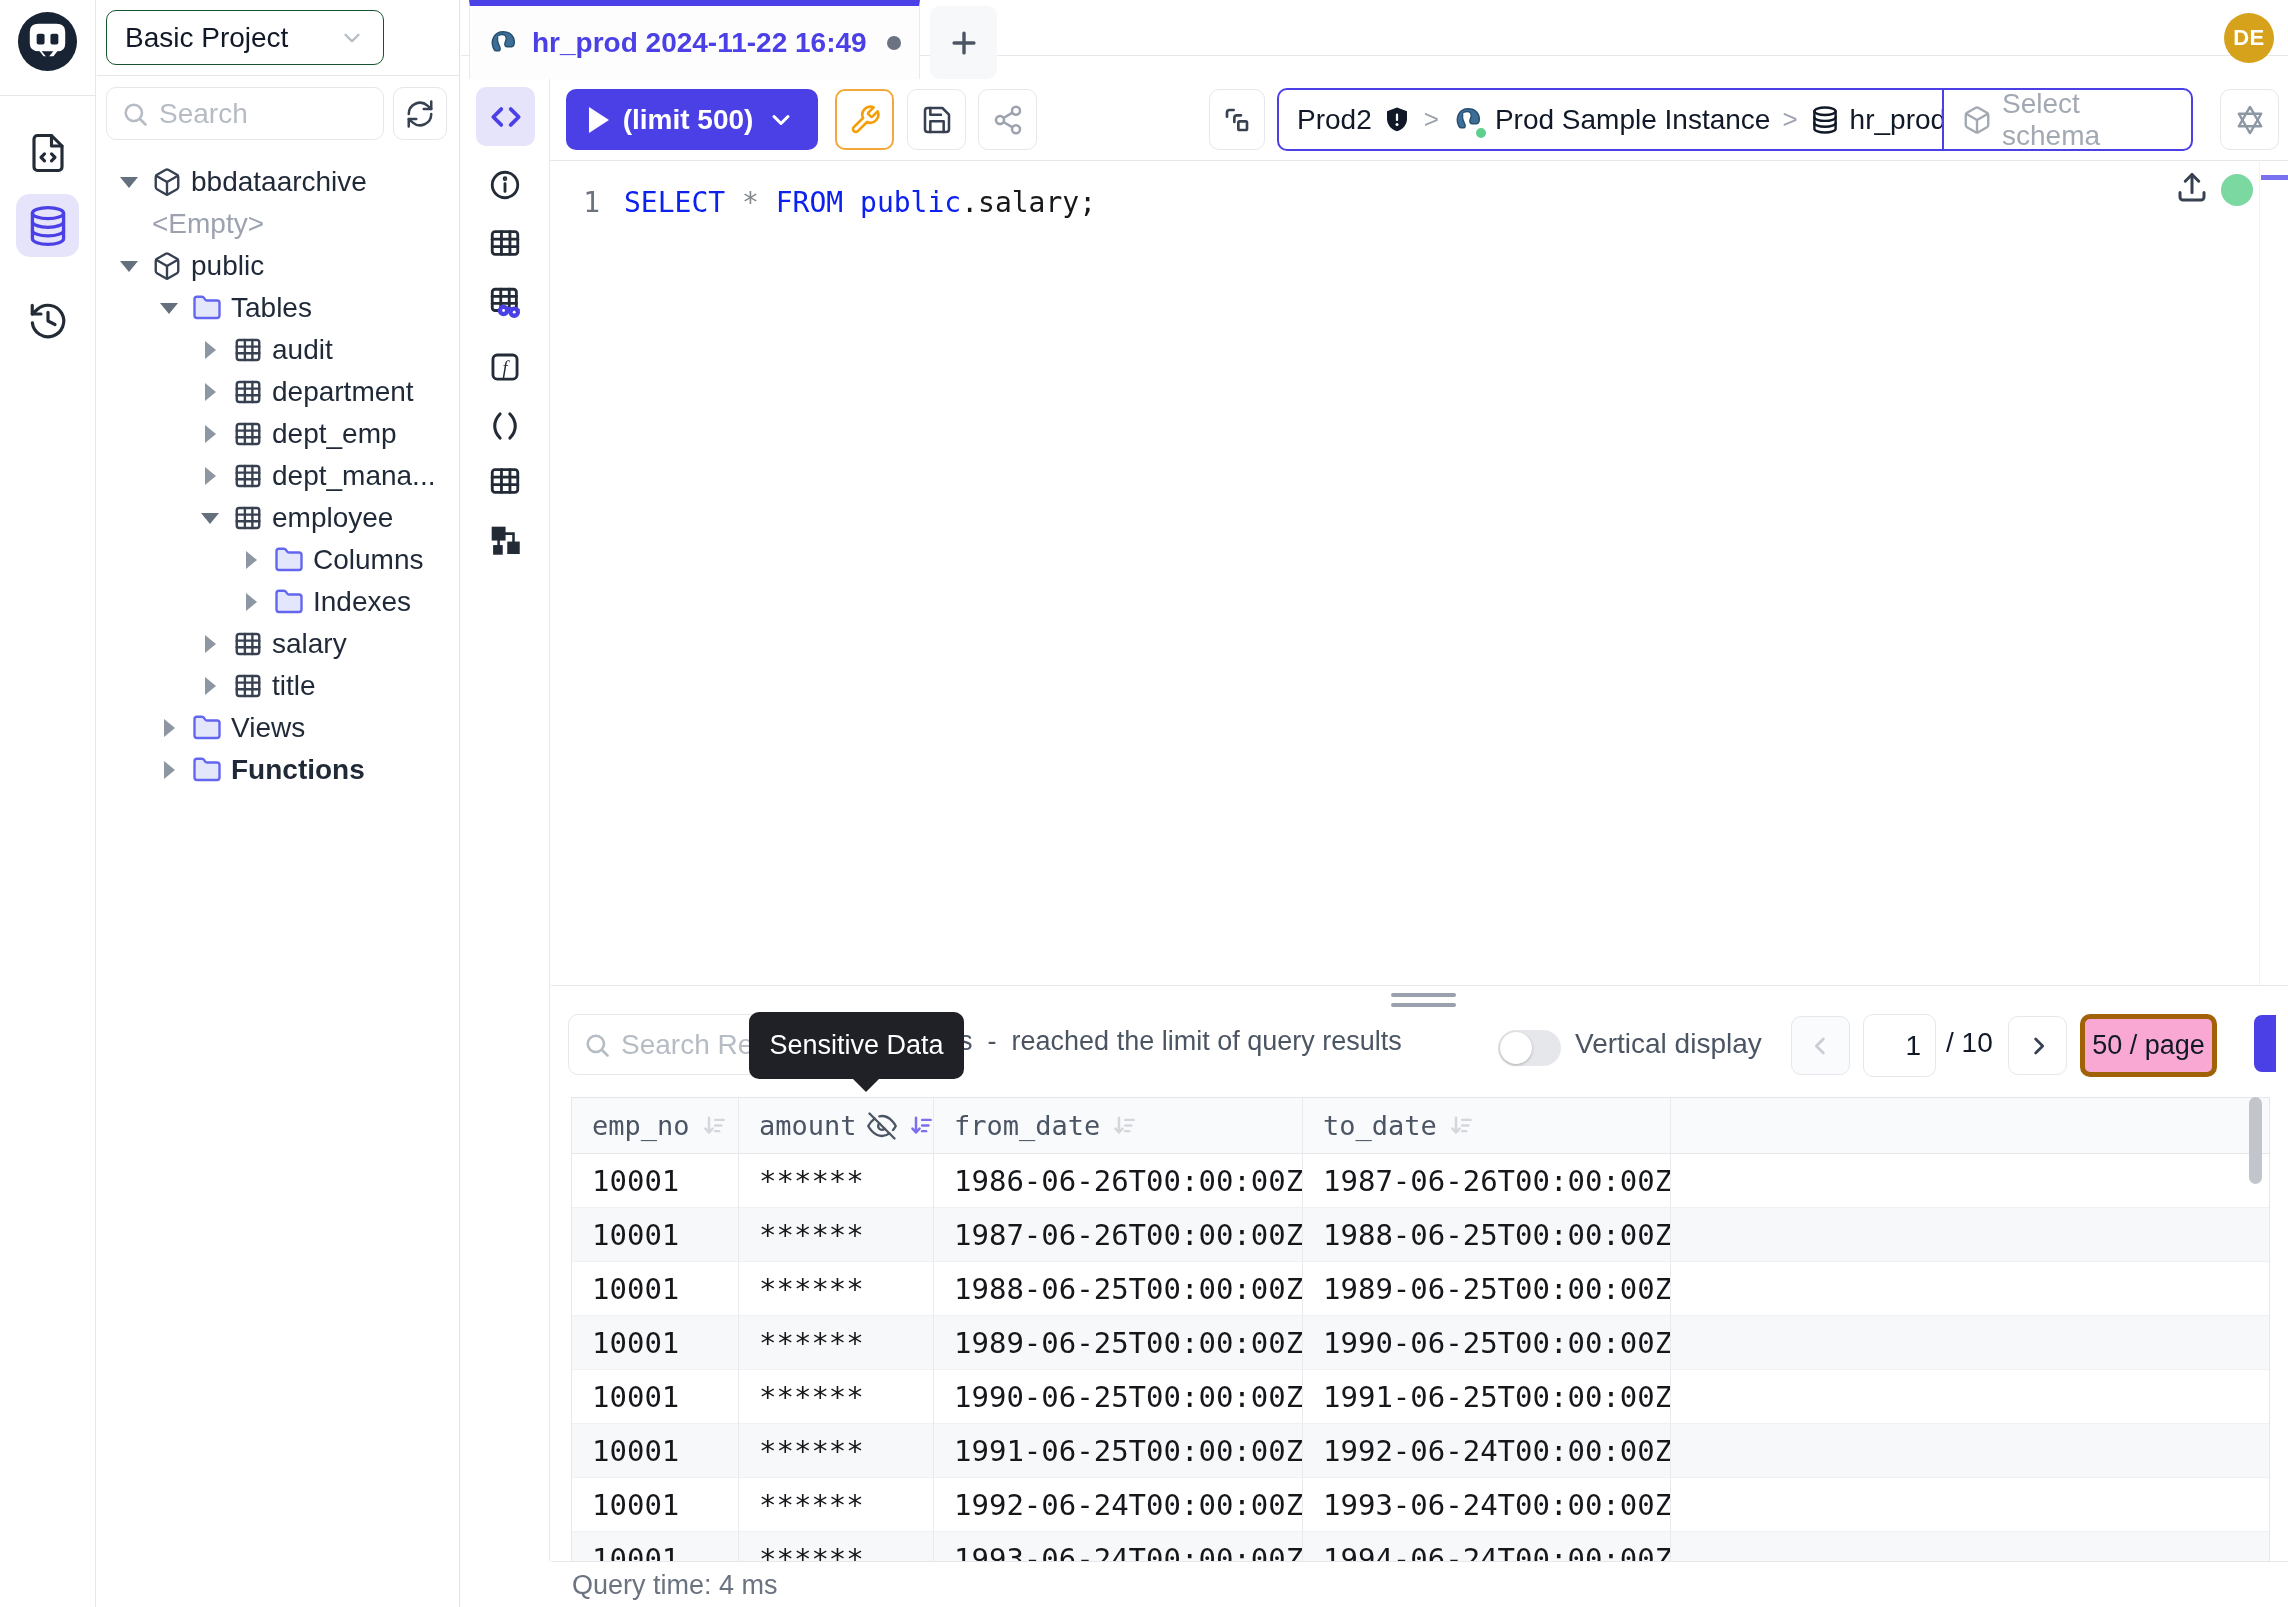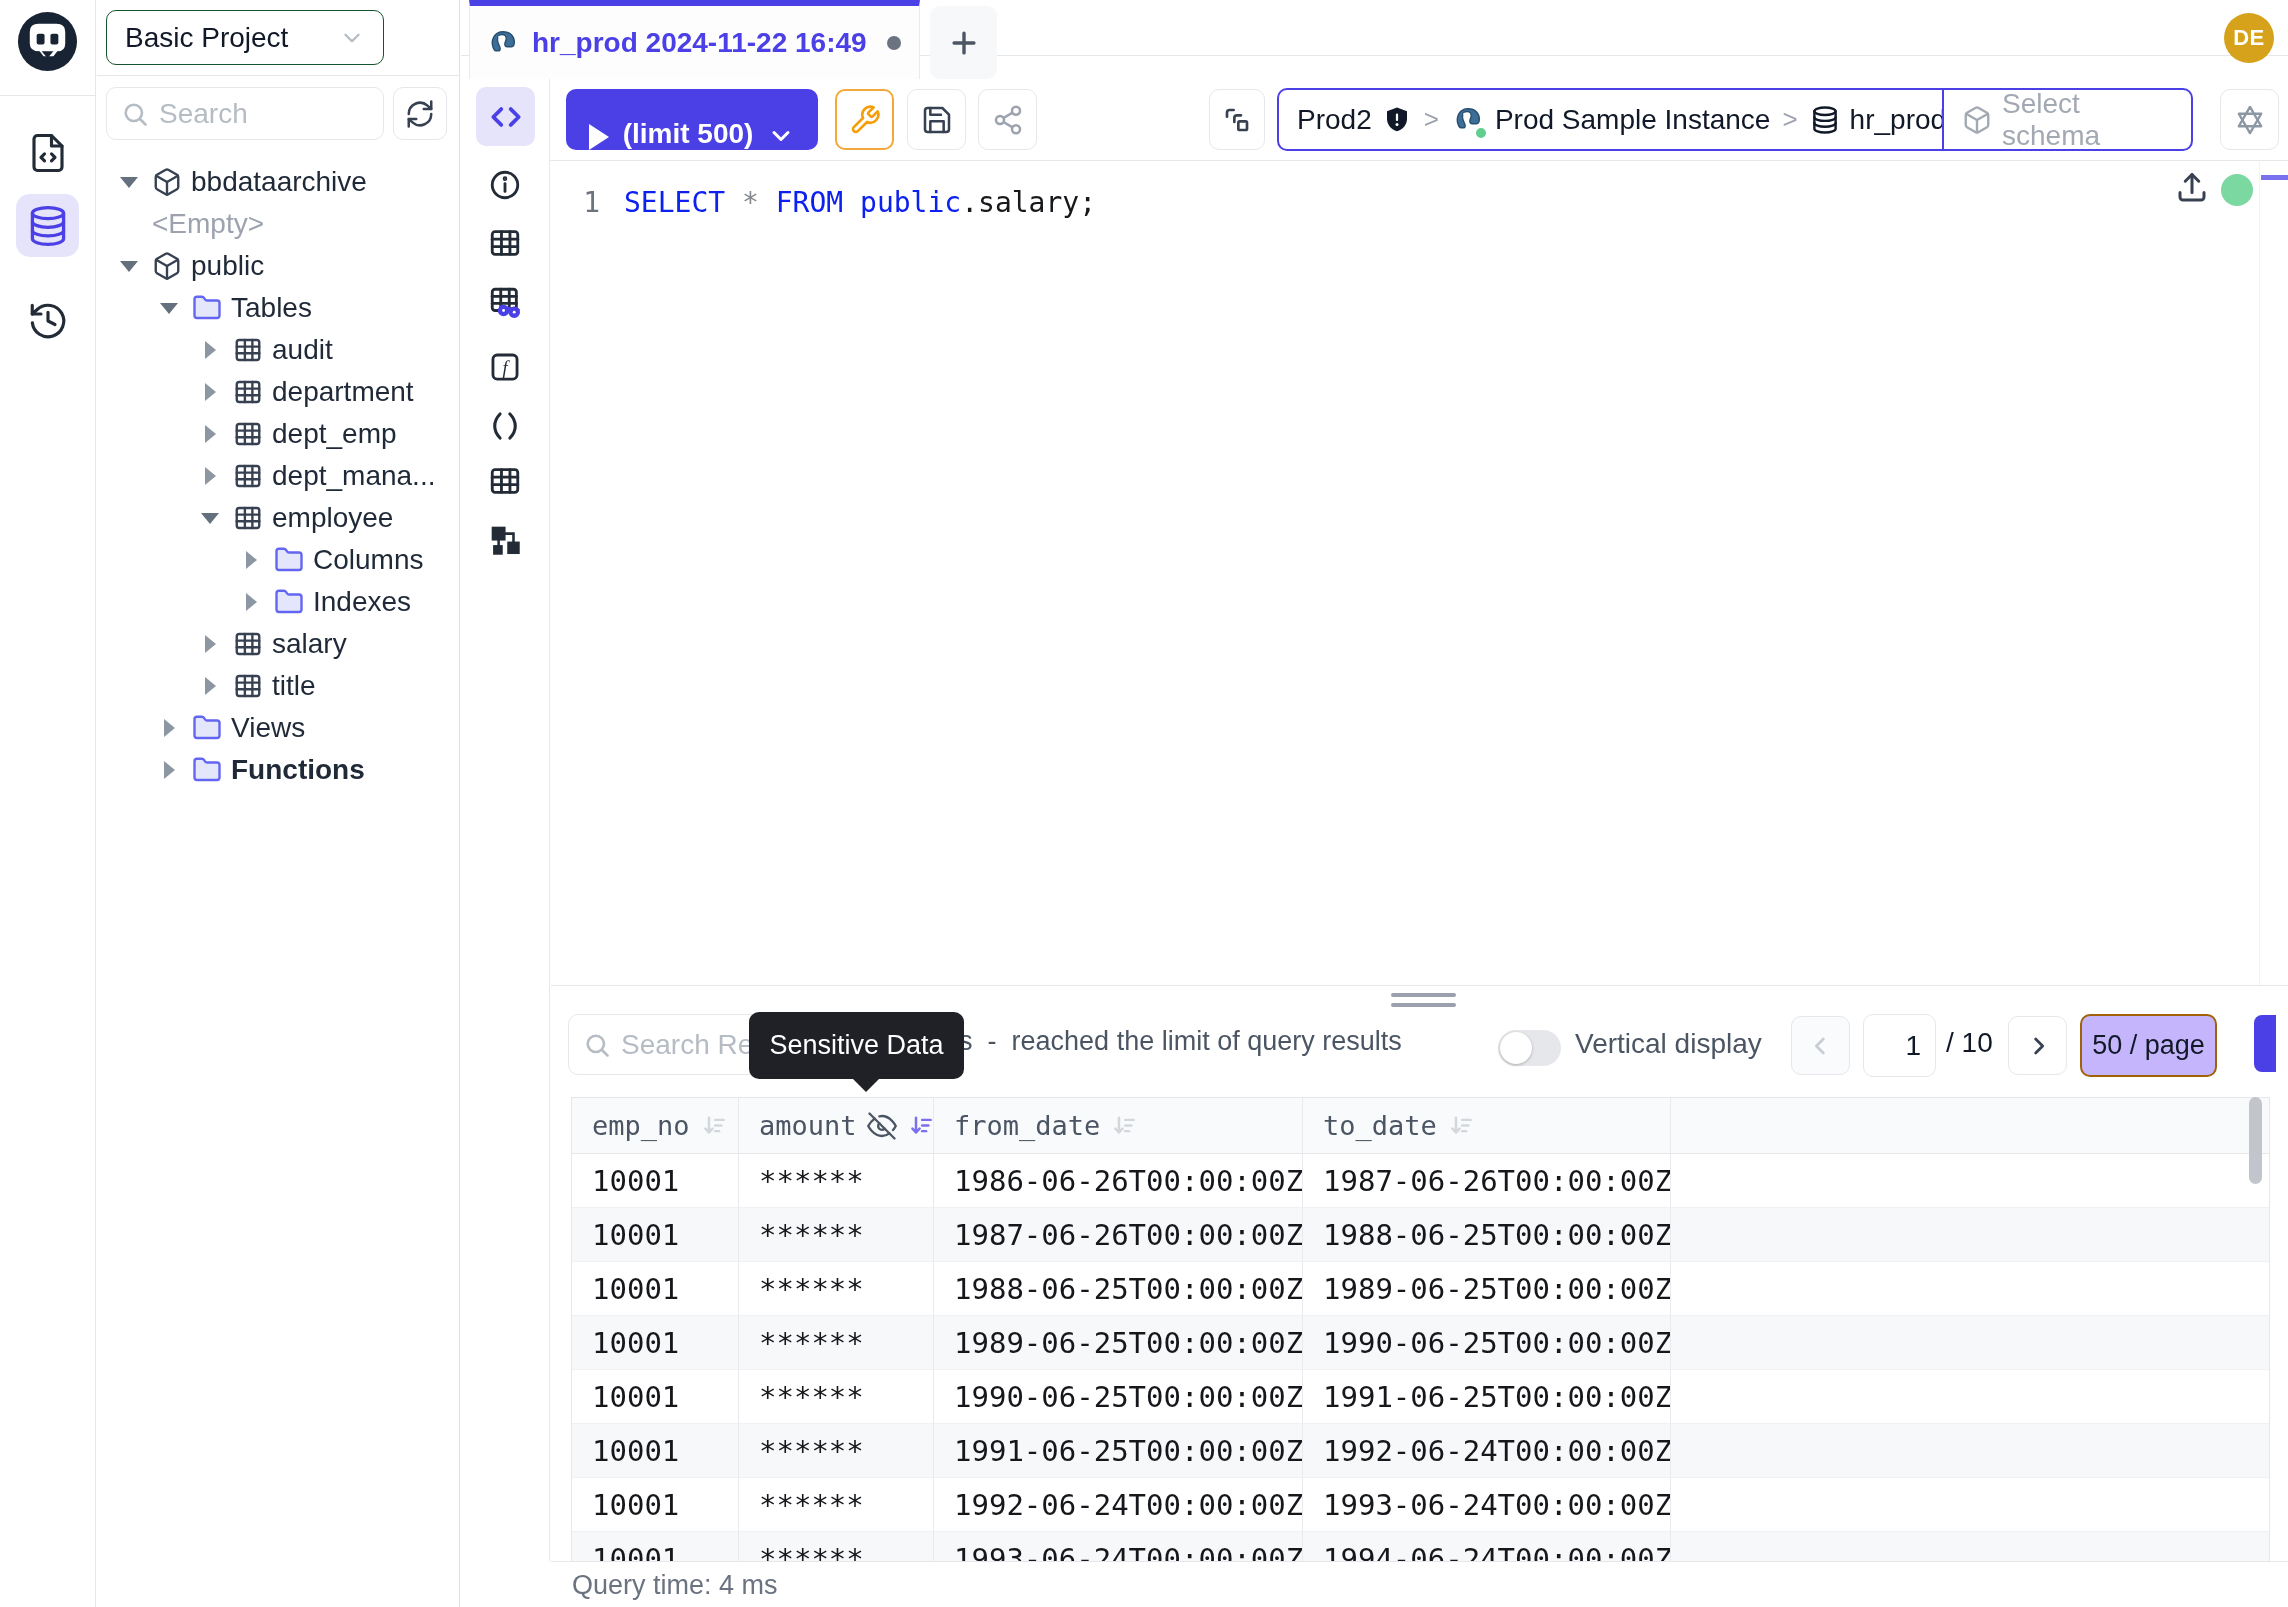--- a/index.html
+++ b/index.html
@@ -42,21 +42,21 @@
   #tabbar { left:461px; top:0; width:1828px; height:56px; background:#fff; border-bottom:1px solid #e5e7eb; }
   #active-tab { position:absolute; left:8px; top:0; width:451px; height:79px; background:#fdfdfe; border-left:1px solid #e9eaee; border-right:1px solid #e9eaee; border-top:6px solid #4b40e6; display:flex; align-items:center; gap:12px; padding:0 16px; }
   #active-tab .tab-title { font-size:28px; font-weight:600; color:#4b40e6; white-space:nowrap; }
   #tab-dot { width:14px; height:14px; border-radius:50%; background:#6b7280; margin-left:8px; }
   #add-tab { position:absolute; left:469px; top:6px; width:67px; height:73px; background:#f7f8fa; border-radius:10px; display:flex; align-items:center; justify-content:center; color:#4b5563; }
   #avatar { position:absolute; right:15px; top:13px; width:50px; height:50px; border-radius:50%; background:#d6a21c; color:#fff; font-size:22px; font-weight:700; display:flex; align-items:center; justify-content:center; letter-spacing:0.5px; }
 
   
   #toolbar { left:461px; top:79px; width:1828px; height:82px; border-bottom:1px solid #e5e7eb; background:#fff; }
   .tb-btn { position:absolute; top:10px; height:61px; border:1px solid #e5e7eb; border-radius:10px; background:#fff; display:flex; align-items:center; justify-content:center; }
-  #run-btn { position:absolute; left:105px; top:10px; height:61px; width:252px; background:#4b40e6; border-radius:10px; display:flex; align-items:flex-end; justify-content:center; gap:14px; color:#fff; border:none; }
+  #run-btn { position:absolute; left:105px; top:10px; height:61px; width:252px; background:#4b40e6; border-radius:10px; display:flex; align-items:center; justify-content:center; gap:14px; color:#fff; border:none; }
   #run-btn .play { width:0; height:0; border-top:13px solid transparent; border-bottom:13px solid transparent; border-left:20px solid #fff; }
   #run-btn .lbl { font-size:28px; font-weight:600; }
   #wrench-btn { left:374px; width:59px; border:2px solid #f3a83b; }
   #save-btn { left:446px; width:59px; color:#374151; }
   #share-btn { left:517px; width:59px; color:#9ca3af; }
   #compare-btn { left:748px; width:56px; color:#374151; }
   #breadcrumb { position:absolute; left:816px; top:9px; width:916px; height:63px; border:2px solid #4b40e6; border-radius:10px; display:flex; background:#fff; }
   #bc-conn { flex:none; width:665px; display:flex; align-items:center; gap:10px; padding:0 18px; font-size:28px; font-weight:500; color:#111827; border-right:2px solid #4b40e6; white-space:nowrap; overflow:hidden; }
   #bc-schema { flex:1; display:flex; align-items:center; gap:10px; padding:0 18px; font-size:28px; color:#a3a9b3; }
   .bc-sep { color:#9ca3af; font-size:26px; font-weight:400; padding:0 2px; }
@@ -93,21 +93,21 @@
   #tooltip { position:absolute; left:749px; top:1012px; width:215px; height:67px; background:#202127; color:#fff; border-radius:10px; display:flex; align-items:center; justify-content:center; font-size:27px; font-weight:500; z-index:40; }
   #tooltip .tip-caret { position:absolute; left:103px; bottom:-13px; width:0; height:0; border-left:14px solid transparent; border-right:14px solid transparent; border-top:14px solid #202127; }
   #vd-toggle { position:absolute; left:1498px; top:1030px; width:63px; height:36px; border-radius:18px; background:#e5e7eb; }
   #vd-toggle .knob { position:absolute; left:2px; top:2px; width:32px; height:32px; border-radius:50%; background:#fff; box-shadow:0 1px 3px rgba(0,0,0,.25); }
   #vd-label { position:absolute; left:1575px; top:1028px; font-size:28px; color:#4b5563; }
   .pg-btn { position:absolute; top:1016px; width:59px; height:59px; border:1px solid #e5e7eb; border-radius:10px; display:flex; align-items:center; justify-content:center; background:#fff; }
   #pg-prev { left:1791px; color:#c9ced6; background:#fafbfc; }
   #pg-next { left:2008px; color:#374151; }
   #pg-input { position:absolute; left:1863px; top:1014px; width:73px; height:63px; border:1px solid #e5e7eb; border-radius:10px; font-size:28px; color:#111827; text-align:right; padding-right:14px; font-family:inherit; outline:none; background:#fff; }
   #pg-total { position:absolute; left:1946px; top:1027px; font-size:28px; color:#111827; }
-  #pg-size { position:absolute; left:2080px; top:1014px; width:137px; height:63px; border:2px solid #a16207; border-radius:10px; display:flex; align-items:center; justify-content:center; font-size:27px; color:#111827; background:#c4b5fd; }
+  #pg-size { position:absolute; left:2080px; top:1014px; width:137px; height:63px; border:5px solid #a16207; border-radius:10px; display:flex; align-items:center; justify-content:center; font-size:27px; color:#111827; background:#f9a8d4; }
   #export-sliver { position:absolute; left:2254px; top:1015px; width:22px; height:57px; border-radius:8px 0 0 8px; background:#4b40e6; }
 
   
   #res-table { position:absolute; left:571px; top:1097px; width:1699px; height:464px; overflow:hidden; border:1px solid #e5e7eb; border-bottom:none; }
   .tr { display:grid; grid-template-columns:167px 195px 369px 368px 1fr; }
   .tr.head { height:56px; background:#f8fafc; }
   .tr.body-row { height:54px; }
   .tr.body-row.alt { background:#f7f8fa; }
   .td, .th { border-right:1px solid #e8eaed; padding:0 0 0 20px; display:flex; align-items:center; overflow:hidden; white-space:nowrap; }
   .td:last-child, .th:last-child { border-right:none; }

